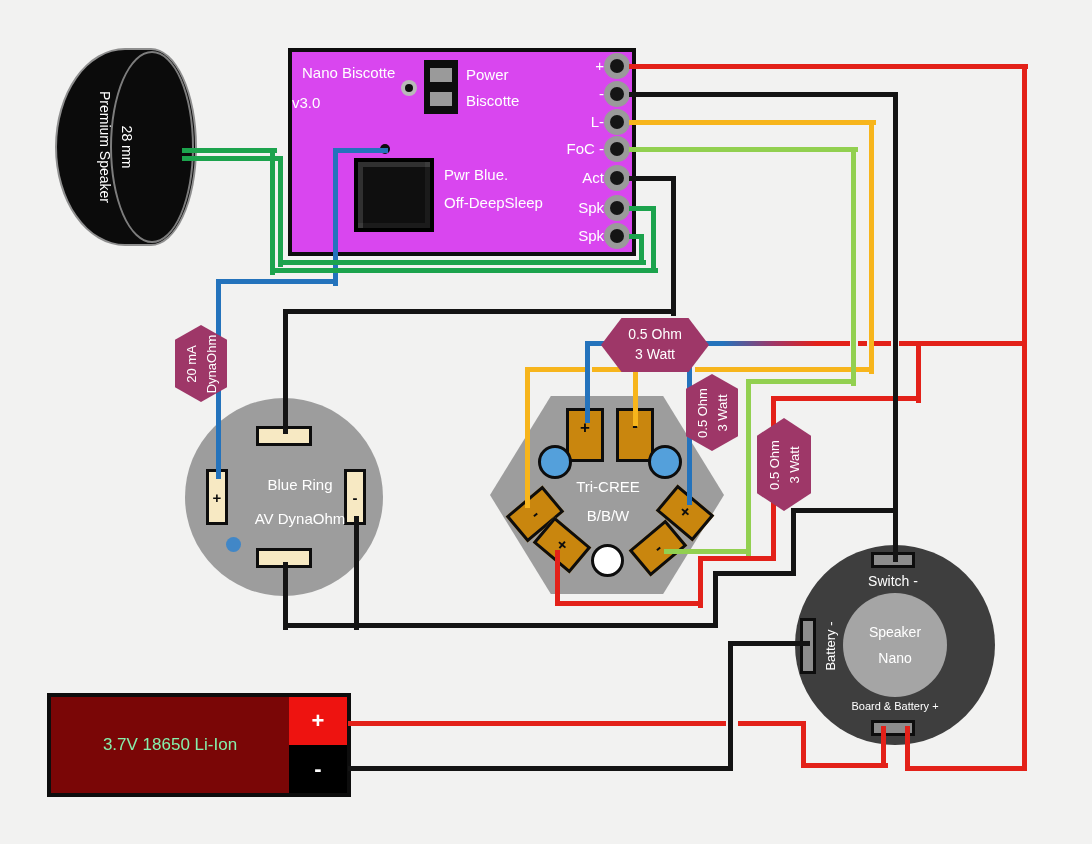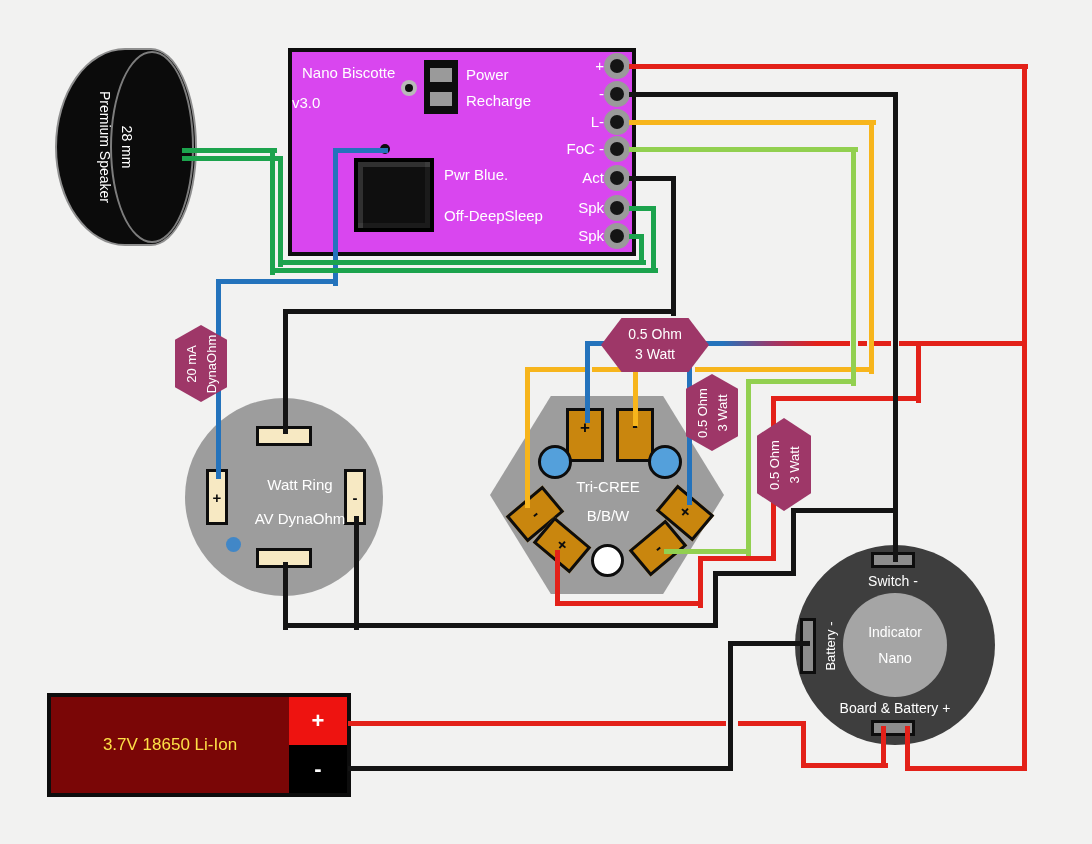--- a/index.html
+++ b/index.html
@@ -34,27 +34,27 @@
     <div class="txt" style="left:0;top:42px;">v3.0</div>
 
     <div class="a circle" style="left:109px;top:28px;width:16px;height:16px;background:#b9b9b9;">
       <div class="a circle" style="left:4px;top:4px;width:8px;height:8px;background:#0d0d0d;"></div>
     </div>
     <div class="a" style="left:132px;top:8px;width:34px;height:54px;background:#0d0d0d;">
       <div class="a" style="left:6px;top:8px;width:22px;height:14px;background:#9a9a9a;"></div>
       <div class="a" style="left:6px;top:32px;width:22px;height:14px;background:#9a9a9a;"></div>
     </div>
     <div class="txt" style="left:174px;top:14px;">Power</div>
-    <div class="txt" style="left:174px;top:40px;">Recharge</div>
+    <div class="txt" style="left:174px;top:40px;">Biscotte</div>
 
     <div class="a circle" style="left:88px;top:92px;width:10px;height:10px;background:#0d0d0d;"></div>
     <div class="a" style="left:62px;top:106px;width:80px;height:74px;background:#0f0f0f;border:4px solid #000;
                 box-shadow:inset 5px 5px 0 rgba(255,255,255,0.14), inset -5px -5px 0 rgba(255,255,255,0.05);"></div>
     <div class="txt" style="left:152px;top:114px;">Pwr Blue.</div>
-    <div class="txt" style="left:152px;top:155px;">Off-DeepSleep</div>
+    <div class="txt" style="left:152px;top:142px;">Off-DeepSleep</div>
 
     <div class="txt" style="left:0;top:5px;width:312px;text-align:right;">+</div>
     <div class="txt" style="left:0;top:33px;width:312px;text-align:right;">-</div>
     <div class="txt" style="left:0;top:61px;width:312px;text-align:right;">L-</div>
     <div class="txt" style="left:0;top:117px;width:312px;text-align:right;">Act</div>
     <div class="txt" style="left:0;top:88px;width:312px;text-align:right;">FoC -</div>
     <div class="txt" style="left:0;top:147px;width:312px;text-align:right;">Spk</div>
     <div class="txt" style="left:0;top:175px;width:312px;text-align:right;">Spk</div>
   </div>
 
@@ -78,52 +78,52 @@
     </div>
   <div class="a circle" style="left:604px;top:223px;width:26px;height:26px;background:#9a9a9a;">
       <div class="a circle" style="left:6px;top:6px;width:14px;height:14px;background:#151515;"></div>
     </div>
 
   <div class="a circle" style="left:185px;top:398px;width:198px;height:198px;background:#9D9D9D;"></div>
   <div class="pad" style="left:256px;top:426px;width:56px;height:20px;"></div>
   <div class="pad" style="left:256px;top:548px;width:56px;height:20px;"></div>
   <div class="pad" style="left:206px;top:469px;width:22px;height:56px;"></div>
   <div class="pad" style="left:344px;top:469px;width:22px;height:56px;"></div>
-  <div class="txt ctr" style="left:230px;top:476px;width:140px;">Watt Ring</div>
+  <div class="txt ctr" style="left:230px;top:476px;width:140px;">Blue Ring</div>
   <div class="txt ctr" style="left:230px;top:510px;width:140px;">AV DynaOhm</div>
   <div class="a circle" style="left:226px;top:537px;width:15px;height:15px;background:#4187C7;"></div>
 
   <div class="a" style="left:490px;top:396px;width:234px;height:198px;background:#9D9D9D;
               clip-path:polygon(26% 0%,74% 0%,100% 50%,74% 100%,26% 100%,0% 50%);"></div>
   <div class="gpad" style="left:566px;top:408px;width:38px;height:54px;"></div>
   <div class="gpad" style="left:616px;top:408px;width:38px;height:54px;"></div>
   <div class="gpad" style="left:511px;top:497px;width:48px;height:34px;transform:rotate(-40deg);"></div>
   <div class="gpad" style="left:661px;top:496px;width:48px;height:34px;transform:rotate(40deg);"></div>
   <div class="gpad" style="left:538px;top:528px;width:48px;height:34px;transform:rotate(40deg);"></div>
   <div class="gpad" style="left:634px;top:531px;width:48px;height:34px;transform:rotate(-40deg);"></div>
   <div class="a circle" style="left:538px;top:445px;width:34px;height:34px;background:#54A0DB;border:3px solid #0d0d0d;"></div>
   <div class="a circle" style="left:648px;top:445px;width:34px;height:34px;background:#54A0DB;border:3px solid #0d0d0d;"></div>
   <div class="a circle" style="left:591px;top:544px;width:33px;height:33px;background:#ffffff;border:3px solid #0d0d0d;"></div>
   <div class="txt ctr" style="left:538px;top:478px;width:140px;">Tri-CREE</div>
   <div class="txt ctr" style="left:538px;top:507px;width:140px;">B/B/W</div>
 
   <div class="a circle" style="left:795px;top:545px;width:200px;height:200px;background:#3E3E3E;"></div>
   <div class="a circle" style="left:843px;top:593px;width:104px;height:104px;background:#A5A5A5;"></div>
-  <div class="txt ctr" style="left:825px;top:624px;width:140px;font-size:14px;">Indicator</div>
+  <div class="txt ctr" style="left:825px;top:624px;width:140px;font-size:14px;">Speaker</div>
   <div class="txt ctr" style="left:825px;top:650px;width:140px;font-size:14px;">Nano</div>
   <div class="txt ctr" style="left:823px;top:573px;width:140px;font-size:14px;">Switch -</div>
-  <div class="txt ctr" style="left:810px;top:700px;width:170px;font-size:14px;">Board &amp; Battery +</div>
+  <div class="txt ctr" style="left:810px;top:700px;width:170px;font-size:11px;">Board &amp; Battery +</div>
   <div class="a" style="left:871px;top:552px;width:44px;height:16px;background:#8C8C8C;border:3px solid #0d0d0d;"></div>
   <div class="a" style="left:871px;top:720px;width:44px;height:16px;background:#8C8C8C;border:3px solid #0d0d0d;"></div>
   <div class="a" style="left:800px;top:618px;width:16px;height:56px;background:#8C8C8C;border:3px solid #0d0d0d;"></div>
   <div class="a" style="left:830px;top:646px;transform:translate(-50%,-50%) rotate(-90deg);color:#fff;font-size:13px;white-space:nowrap;">Battery -</div>
 
   <div class="a" style="left:47px;top:693px;width:304px;height:104px;background:#7A0606;border:4px solid #0d0d0d;">
     <div class="a" style="left:0;top:0;width:238px;height:96px;display:flex;align-items:center;justify-content:center;">
-      <span style="color:#fde047;font-size:17px;">3.7V 18650 Li-Ion</span>
+      <span style="color:#86efac;font-size:17px;">3.7V 18650 Li-Ion</span>
     </div>
     <div class="a" style="left:238px;top:0;width:58px;height:48px;background:#EE1310;display:flex;align-items:center;justify-content:center;">
       <span style="color:#fff;font-size:22px;font-weight:bold;">+</span>
     </div>
     <div class="a" style="left:238px;top:48px;width:58px;height:48px;background:#000;display:flex;align-items:center;justify-content:center;">
       <span style="color:#fff;font-size:22px;font-weight:bold;">-</span>
     </div>
   </div>
 
   <i class="w" style="left:629px;top:64px;width:399px;height:5px;background:#E32119;"></i>

